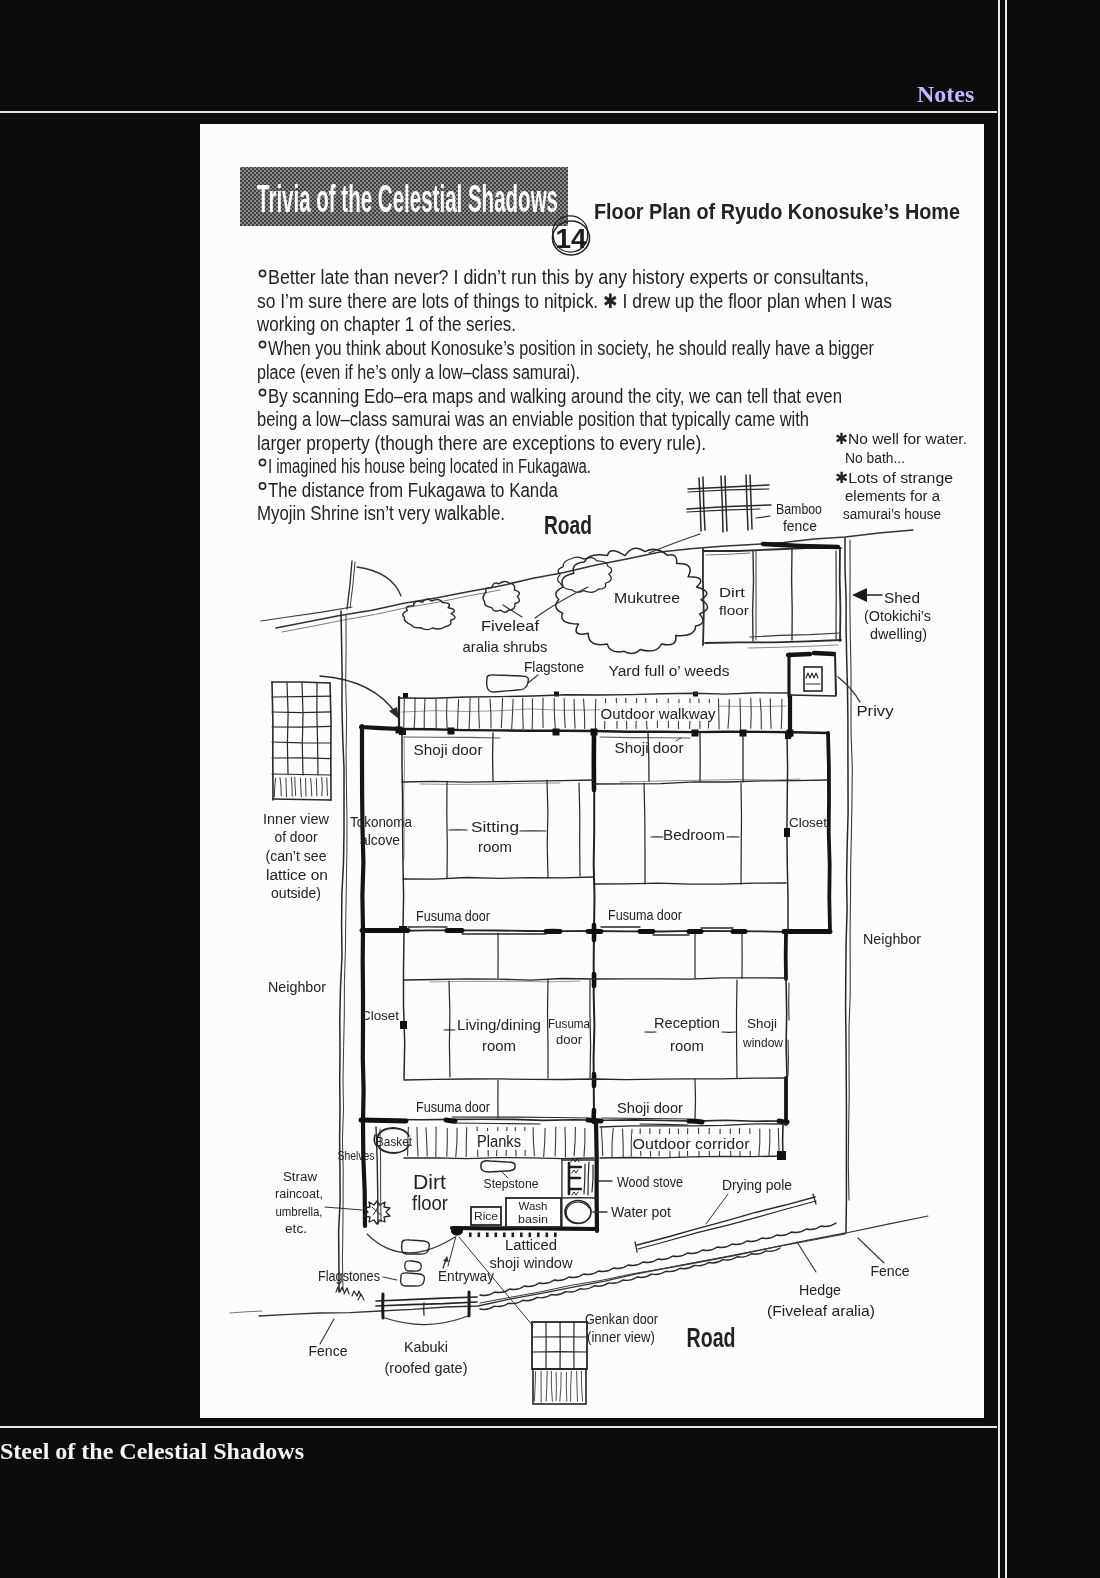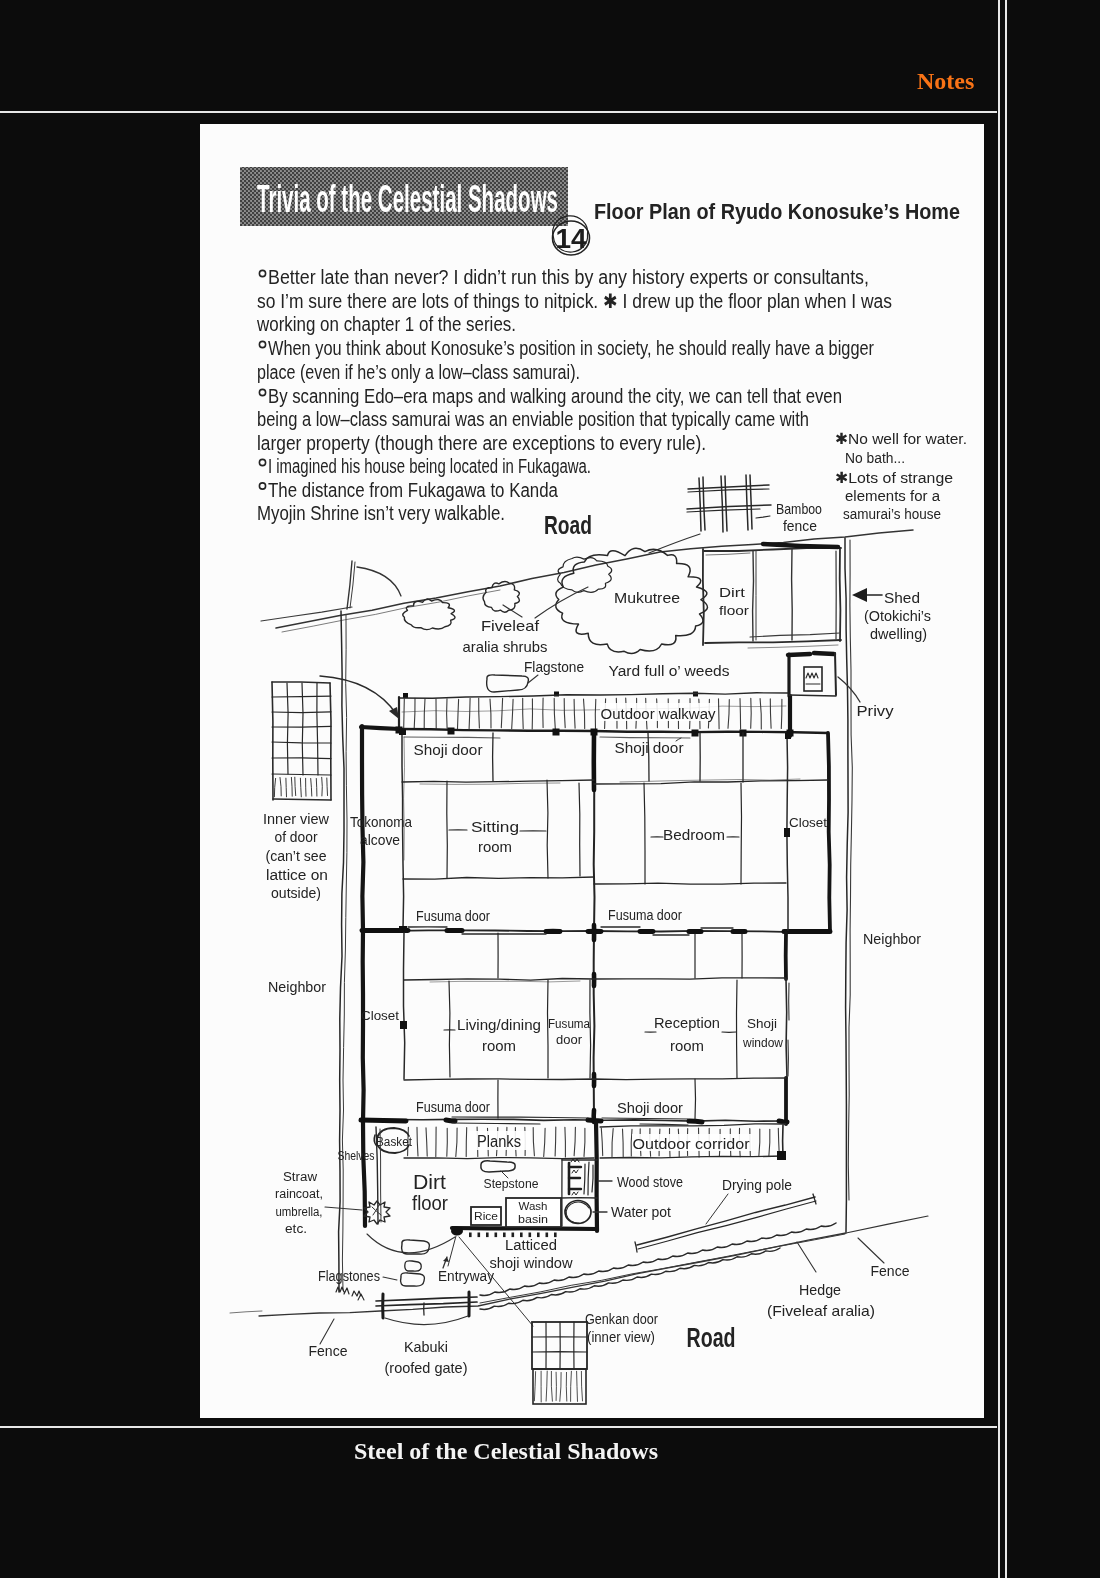--- a/index.html
+++ b/index.html
@@ -1,30 +1,30 @@
 <!DOCTYPE html>
 <html><head><meta charset="utf-8">
 <style>
 html,body{margin:0;padding:0;}
 body{width:1100px;height:1578px;background:#0c0c0c;position:relative;overflow:hidden;
 font-family:"Liberation Sans",sans-serif;}
 .abs{position:absolute;}
 </style></head>
 <body>
 
-<div class="abs" style="left:917px;top:68px;color:#f97316;font-family:'Liberation Serif',serif;font-weight:bold;font-size:24px;">Notes</div>
+<div class="abs" style="left:917px;top:81px;color:#c4b5fd;font-family:'Liberation Serif',serif;font-weight:bold;font-size:24px;">Notes</div>
 
 <div class="abs" style="left:0;top:111px;width:997px;height:2px;background:#e8e8e8;"></div>
 
 <div class="abs" style="left:998px;top:0;width:2px;height:1578px;background:#e8e8e8;"></div>
 <div class="abs" style="left:1005px;top:0;width:2px;height:1578px;background:#e8e8e8;"></div>
 
 <div class="abs" style="left:0;top:1426px;width:997px;height:2px;background:#e8e8e8;"></div>
 
-<div class="abs" style="left:16px;top:1438px;width:980px;text-align:center;color:#f4f4f4;font-family:'Liberation Serif',serif;font-weight:bold;font-size:24px;">Steel of the Celestial Shadows</div>
+<div class="abs" style="left:0;top:1438px;width:980px;text-align:left;color:#f4f4f4;font-family:'Liberation Serif',serif;font-weight:bold;font-size:24px;">Steel of the Celestial Shadows</div>
 
 <div class="abs" style="left:200px;top:124px;width:784px;height:1294px;background:#fcfcfc;"></div>
 <svg class="abs" style="left:200px;top:124px;" width="784" height="1294" viewBox="200 124 784 1294">
 <defs>
 <pattern id="ht" width="4" height="4" patternUnits="userSpaceOnUse">
 <rect width="4" height="4" fill="#8f8f8f"></rect>
 <circle cx="1" cy="1" r="1.25" fill="#3f3f3f"></circle>
 <circle cx="3" cy="3" r="1.25" fill="#3f3f3f"></circle>
 </pattern>
 </defs>

